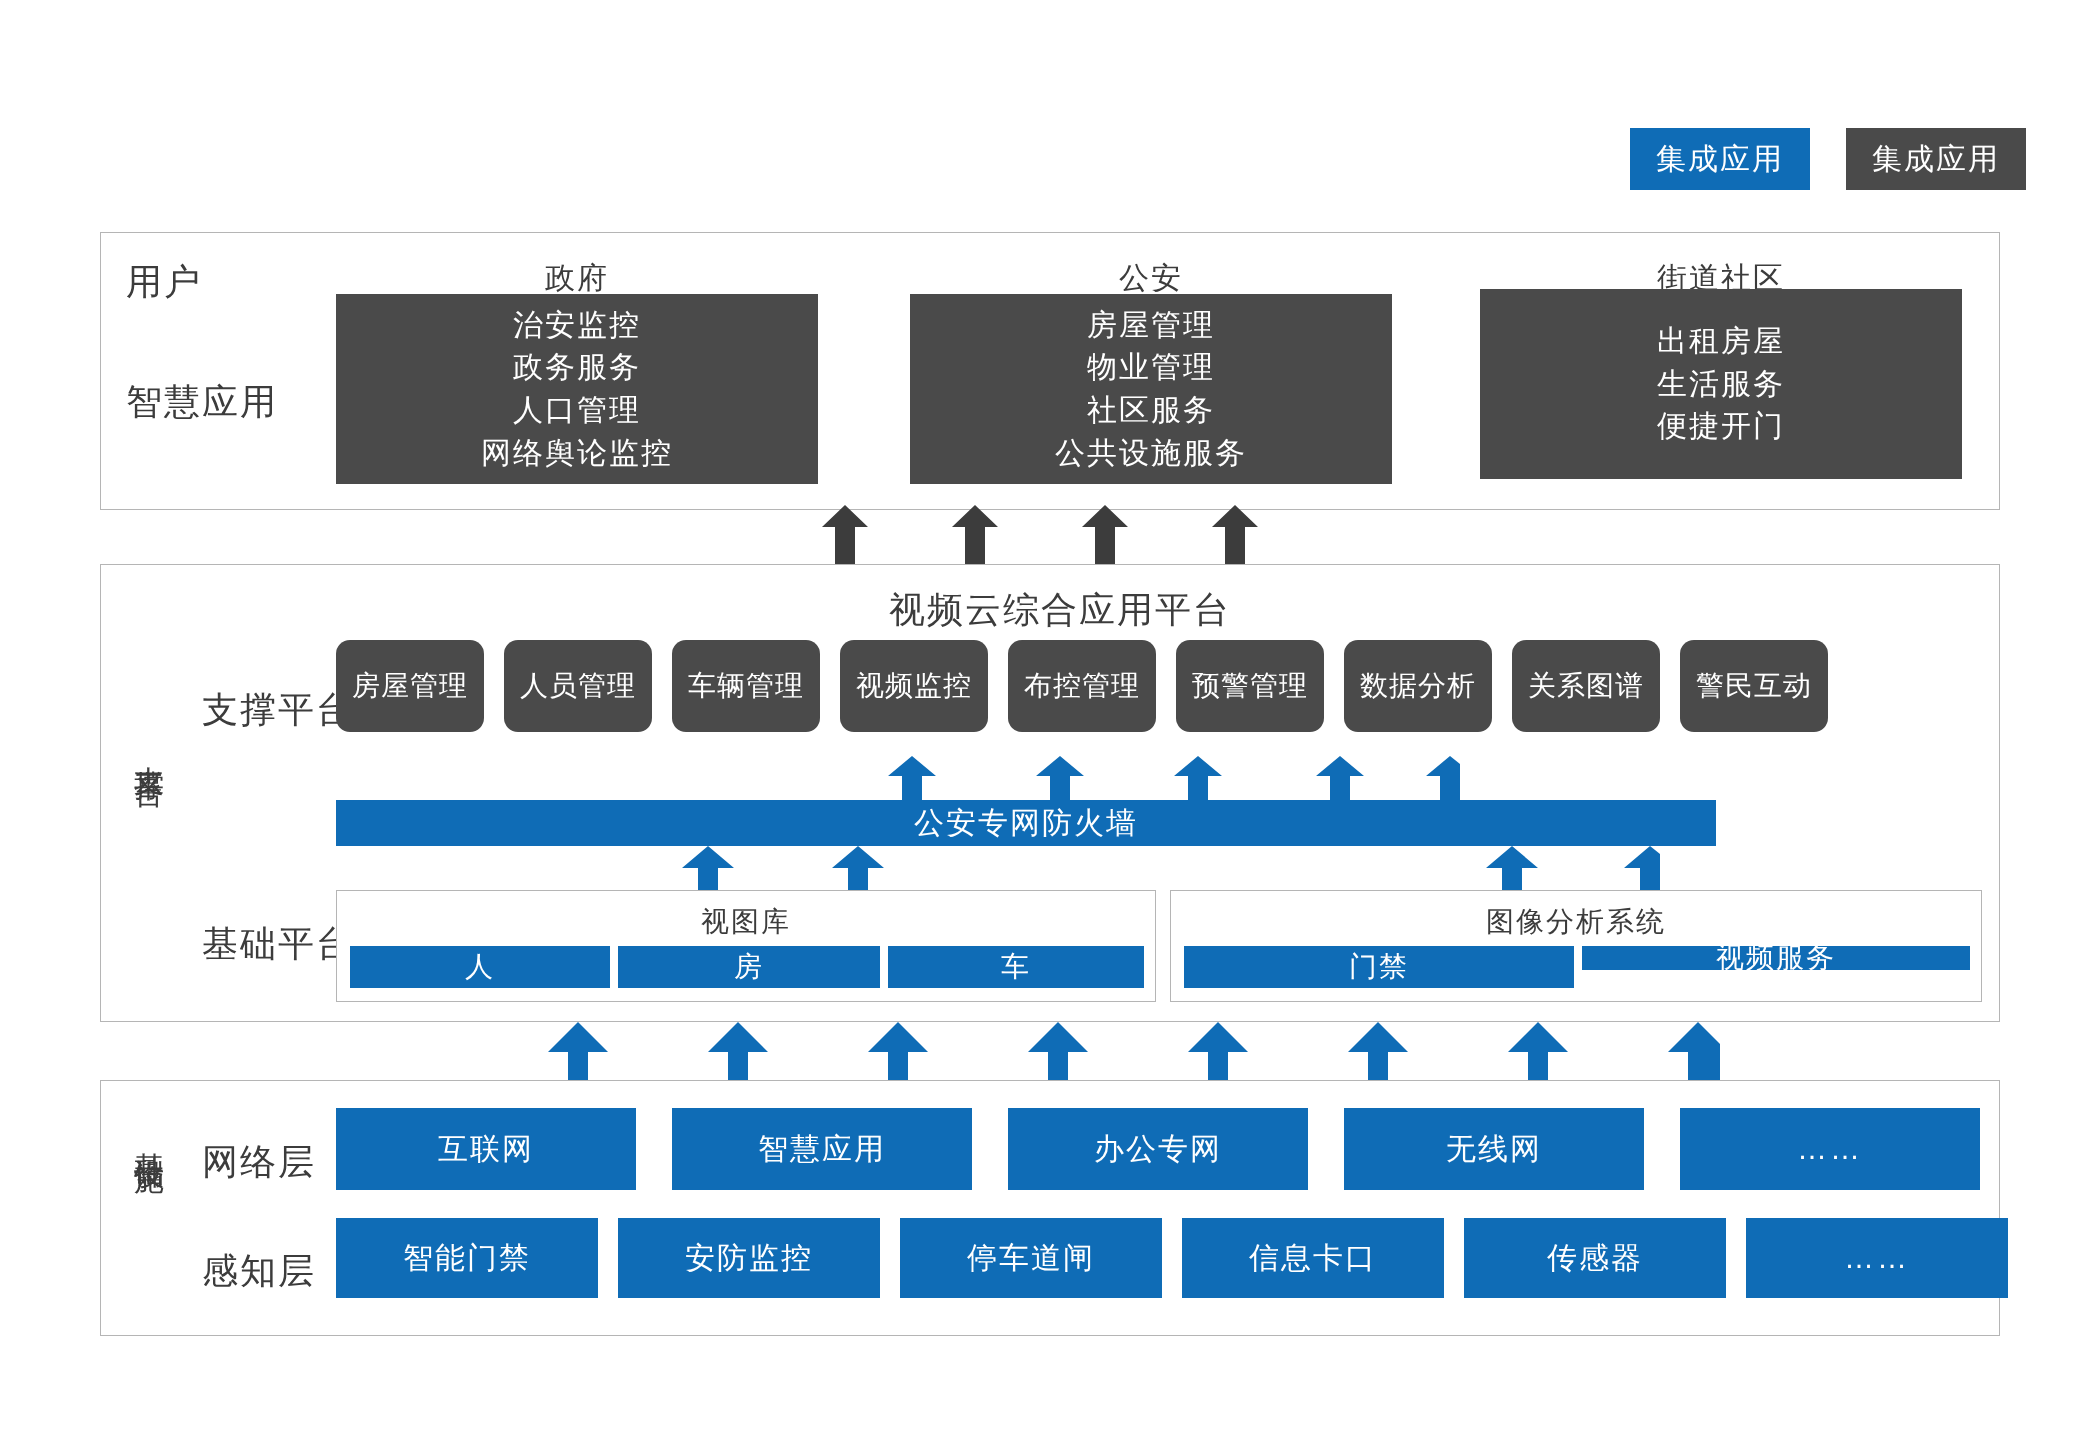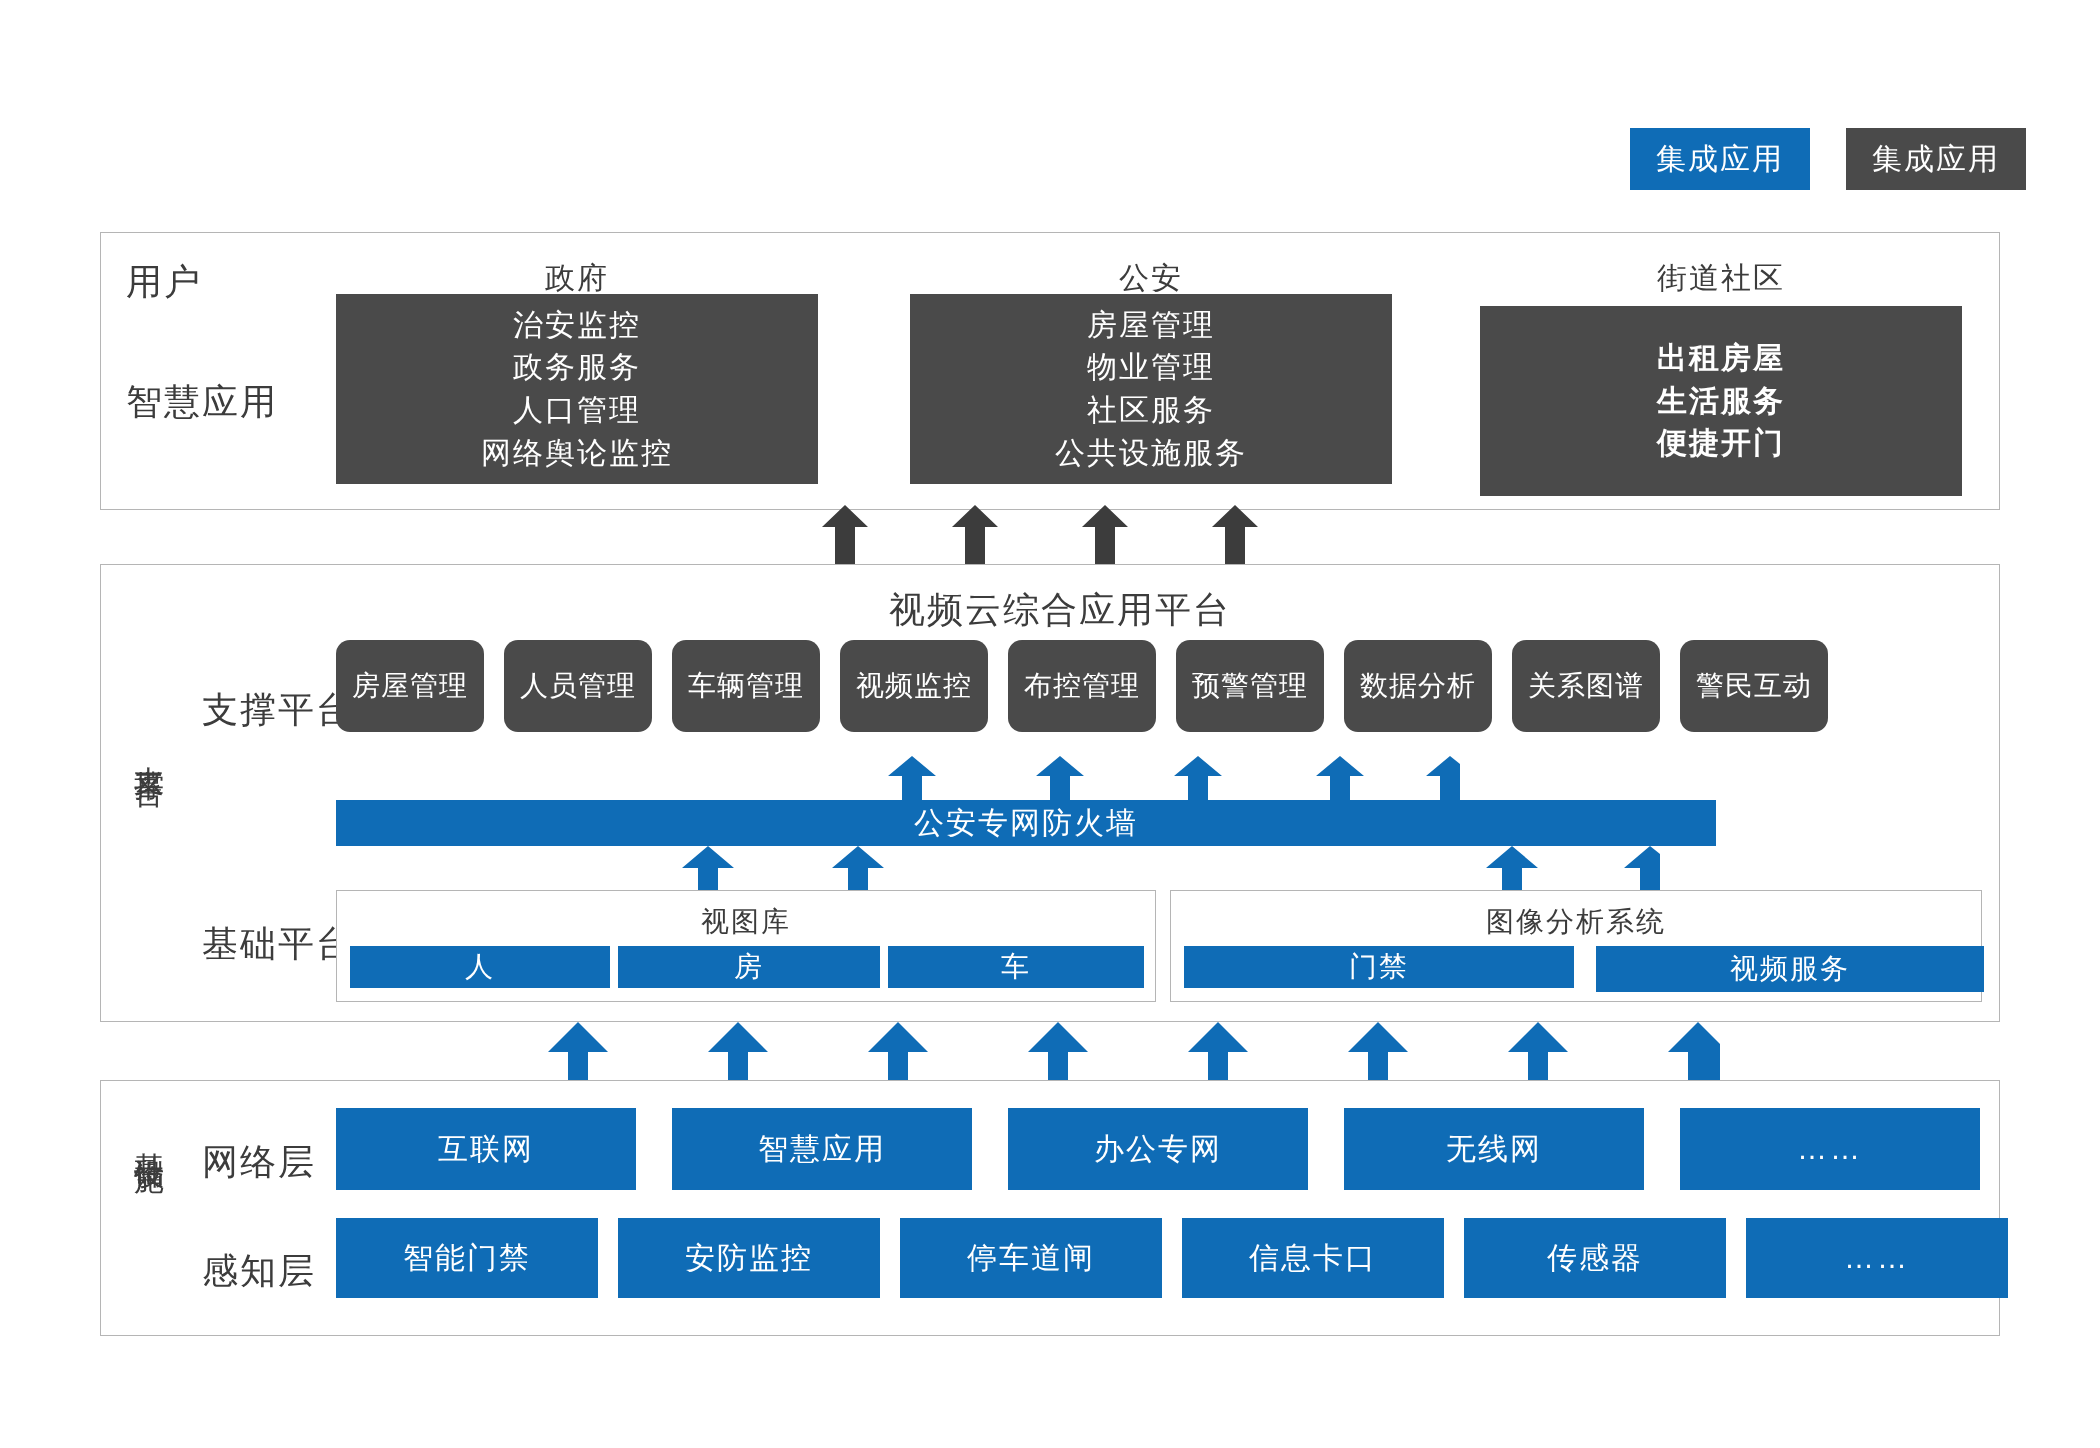--- a/index.html
+++ b/index.html
@@ -107,21 +107,21 @@
     <span>网络舆论监控</span>
   </div>
 
   <div class="app-box" style="left:910px;top:294px;width:482px;height:190px;">
     <span>房屋管理</span>
     <span>物业管理</span>
     <span>社区服务</span>
     <span>公共设施服务</span>
   </div>
 
-  <div class="app-box" style="left:1480px;top:306px;width:482px;height:190px;font-weight:bold;">
+  <div class="app-box" style="left:1480px;top:289px;width:482px;height:190px;">
     <span>出租房屋</span>
     <span>生活服务</span>
     <span>便捷开门</span>
   </div>
 
   <svg class="arrow" style="left:800px;top:505px;width:520px;height:60px;" viewBox="0 0 520 60">
     <g fill="#3c3c3c">
       <path d="M35 60 L35 22 L22 22 L45 0 L68 22 L55 22 L55 60 Z"></path>
       <path d="M165 60 L165 22 L152 22 L175 0 L198 22 L185 22 L185 60 Z"></path>
       <path d="M295 60 L295 22 L282 22 L305 0 L328 22 L315 22 L315 60 Z"></path>
@@ -202,21 +202,21 @@
   <div class="blue-box" style="left:888px;top:946px;width:256px;height:42px;">
     <span>车</span>
     </div>
 
   <div class="sub-panel" style="left:1170px;top:890px;width:812px;height:112px;">
     <div class="sub-title" style="top:12px;left:0;">图像分析系统</div>
   </div>
   <div class="blue-box" style="left:1184px;top:946px;width:390px;height:42px;">
     <span>门禁</span>
     </div>
-  <div class="blue-box" style="left:1582px;top:946px;width:388px;height:46px;margin-left:14px;">
+  <div class="blue-box" style="left:1582px;top:946px;width:388px;height:24px;">
     <span>视频服务</span>
     </div>
 
   <svg class="arrow" style="left:540px;top:1022px;width:1180px;height:76px;" viewBox="0 0 1180 76">
     <g fill="#0F6CB6">
       <path d="M28 76 L28 30 L8 30 L38 0 L68 30 L48 30 L48 76 Z"></path>
       <path d="M188 76 L188 30 L168 30 L198 0 L228 30 L208 30 L208 76 Z"></path>
       <path d="M348 76 L348 30 L328 30 L358 0 L388 30 L368 30 L368 76 Z"></path>
       <path d="M508 76 L508 30 L488 30 L518 0 L548 30 L528 30 L528 76 Z"></path>
       <path d="M668 76 L668 30 L648 30 L678 0 L708 30 L688 30 L688 76 Z"></path>

